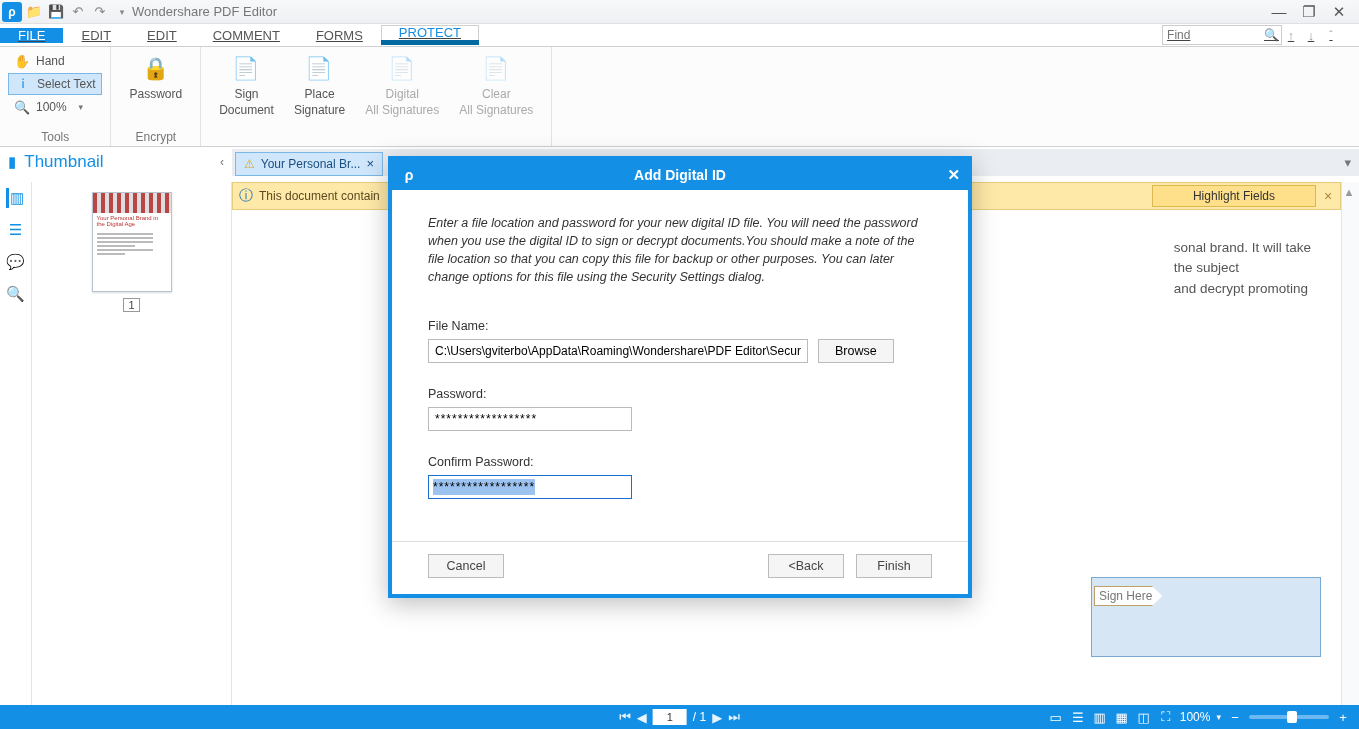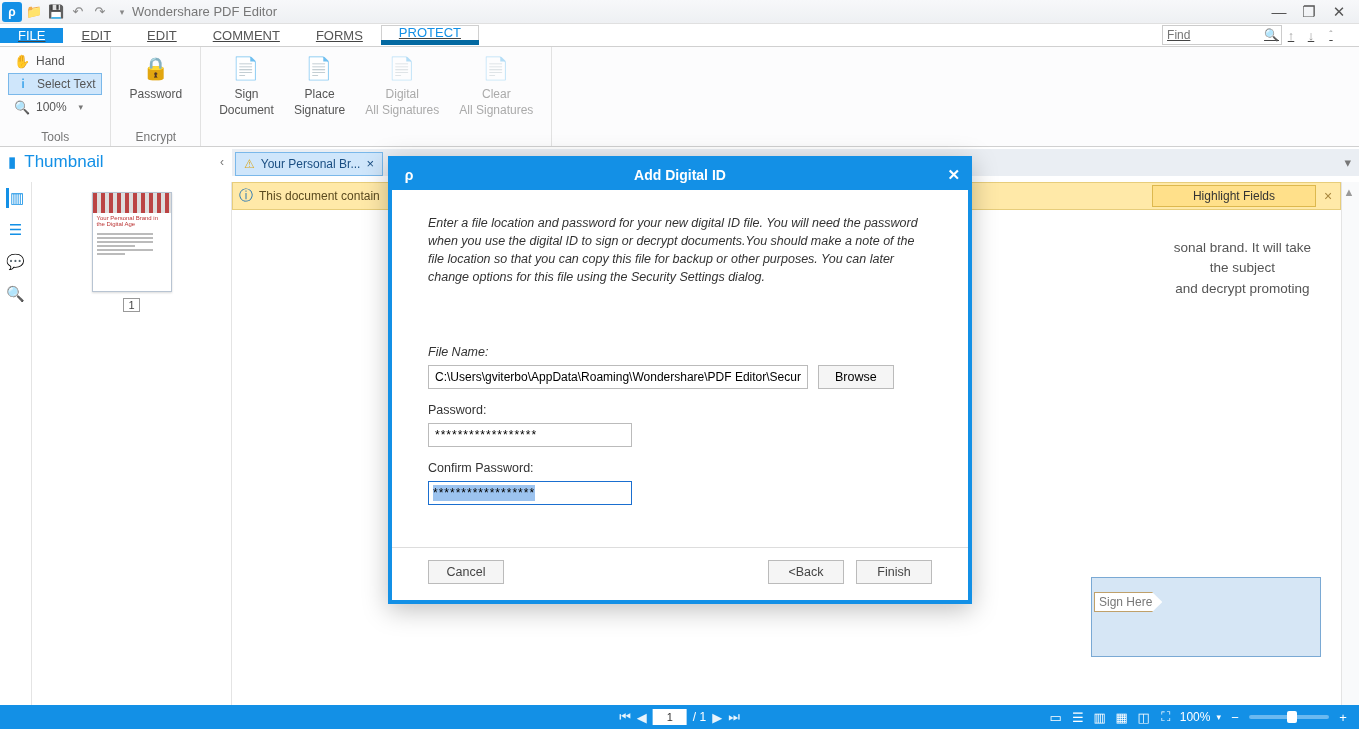--- a/index.html
+++ b/index.html
@@ -60,21 +60,21 @@
 .thumb-page-num{ border:1px solid #999; padding:0 4px; font-size:11px; margin-top:6px; background:#fff;}
 
 .doc-view{ flex:1; position:relative; background:#fff;}
 .notice-bar{ position:absolute; top:0; left:0; right:0; height:28px; background:#ffe9a8; border:1px solid #e7cd7b; display:flex; align-items:center; font-size:12px; color:#5a4a1f;}
 .notice-bar .info-icon{ width:26px; display:flex; align-items:center; justify-content:center; color:#1a6fb5; font-size:14px;}
 .notice-hl{ margin-left:auto; background:#ffe08a; border:1px solid #ddb84e; height:22px; padding:0 40px; display:flex; align-items:center; font-size:12px; color:#333;}
 .notice-close{ width:24px; text-align:center; color:#a8863e; font-size:14px;}
 
 .doc-body{ position:absolute; top:28px; left:0; right:0; bottom:0; padding:20px 30px; color:#555; font-size:13.5px; line-height:1.5;}
 .sign-field{ position:absolute; right:20px; bottom:48px; width:230px; height:80px; border:1px solid #7aa9d4; background:#d6e6f5;}
-.sign-field .tag{ position:absolute; top:14px; left:2px; font-size:12px; color:#777; border:1px solid #bfa06a; border-right:none; padding:0 10px 0 4px; background:#fff; clip-path: polygon(0 0, 85% 0, 100% 50%, 85% 100%, 0 100%);}
+.sign-field .tag{ position:absolute; top:8px; left:2px; font-size:12px; color:#777; border:1px solid #bfa06a; border-right:none; padding:0 10px 0 4px; background:#fff; clip-path: polygon(0 0, 85% 0, 100% 50%, 85% 100%, 0 100%);}
 
 .right-gutter{ width:18px; border-left:1px solid #e4e4e4; background:#f9fafb; display:flex; flex-direction:column; align-items:center; padding-top:4px;}
 .right-gutter .gut-icon{ width:14px;height:14px; color:#999; font-size:11px;}
 
 
 .status-bar{ position:absolute; bottom:0; left:0; right:0; height:24px; background:#1390e6; color:#fff; display:flex; align-items:center; padding:0 8px; font-size:12px;}
 .status-center{ position:absolute; left:50%; transform:translateX(-50%); display:flex; align-items:center; gap:6px;}
 .status-center .pg-in{ width:34px; height:16px; background:#fff; color:#333; text-align:center; border:none; font-size:11px;}
 .nav-icn{ font-size:13px; color:#fff; opacity:.9;}
 .status-right{ margin-left:auto; display:flex; align-items:center; gap:6px;}
@@ -83,22 +83,22 @@
 .zoom-track .knob{ position:absolute; left:38px; top:-4px; width:10px; height:12px; background:#fff; border-radius:2px;}
 
 
 .dialog-mask{ position:absolute; inset:0; pointer-events:none;}
 .dialog{ position:absolute; left:388px; top:156px; width:584px; background:#fff; border:4px solid #1390e6; box-shadow:0 6px 24px rgba(0,0,0,.25); pointer-events:auto;}
 .dlg-title{ height:30px; background:#1390e6; color:#fff; display:flex; align-items:center; justify-content:center; font-size:14px; font-weight:600; position:relative;}
 .dlg-title .logo{ position:absolute; left:8px; width:18px;height:18px; display:flex;align-items:center;justify-content:center;}
 .dlg-title .close{ position:absolute; right:8px; font-size:15px; cursor:pointer;}
 .dlg-body{ padding:24px 36px 12px; font-size:12.5px; color:#333;}
 .dlg-body p{ line-height:1.45;font-style:italic; }
-.dlg-body .lbl{ margin-top:14px; margin-bottom:6px; font-size:12.5px;}
-.dlg-body .lbl.first{ margin-top:58px;font-style:italic;}
+.dlg-body .lbl{ margin-top:24px; margin-bottom:6px; font-size:12.5px;}
+.dlg-body .lbl.first{ margin-top:32px;}
 .dlg-row{ display:flex; gap:10px; align-items:center;}
 .dlg-input{ width:380px; height:24px; border:1px solid #bbb; padding:0 6px; font-size:12px; font-family:inherit;}
 .dlg-input.pw{ width:204px; letter-spacing:1px;}
 .dlg-input.sel{ border-color:#1a6fd0; background:#fff;}
 .dlg-btn{ height:24px; border:1px solid #bbb; background:#f5f5f5; padding:0 16px; font-size:12.5px; cursor:pointer;}
 .dlg-footer{ border-top:1px solid #ddd; padding:12px 36px 16px; display:flex; gap:12px;}
 .dlg-footer .spacer{ flex:1;}
 .dlg-foot-btn{ width:76px; height:24px; border:1px solid #bbb; background:#f5f5f5; font-size:12.5px; cursor:pointer; display:flex;align-items:center;justify-content:center;}
 
 
@@ -242,21 +242,21 @@
 
   <div class="doc-view">
     <div class="notice-bar">
       <div class="info-icon">ⓘ</div>
       <span>This document contain</span>
       <div style="flex:1"></div>
       <div class="notice-hl">Highlight Fields</div>
       <div class="notice-close">×</div>
     </div>
     <div class="doc-body">
-      <div style="position:absolute; right:30px; top:28px; text-align:center;">
+      <div style="position:absolute; right:30px; top:28px; text-align:left;">
         <div>sonal brand. It will take</div>
         <div>the subject</div>
         <div>and decrypt promoting</div>
       </div>
       <div class="sign-field">
         <div class="tag">Sign Here</div>
       </div>
     </div>
   </div>
 

